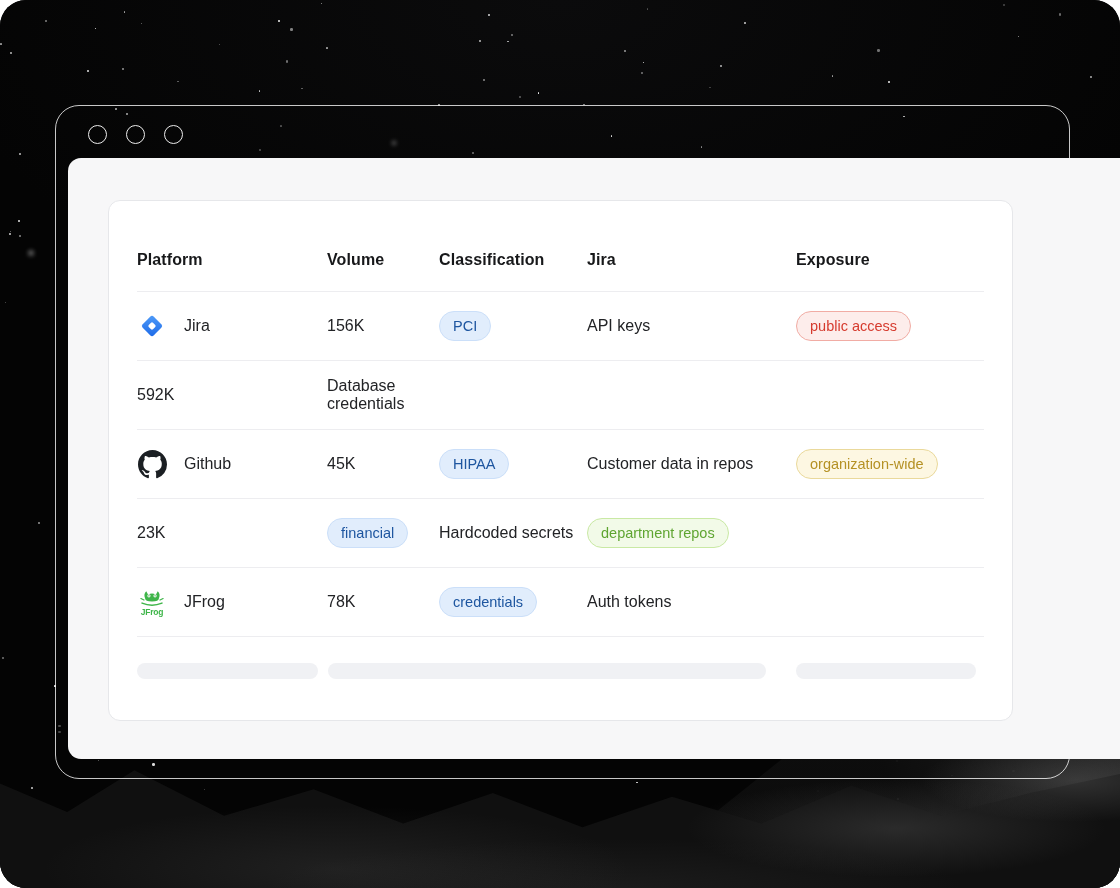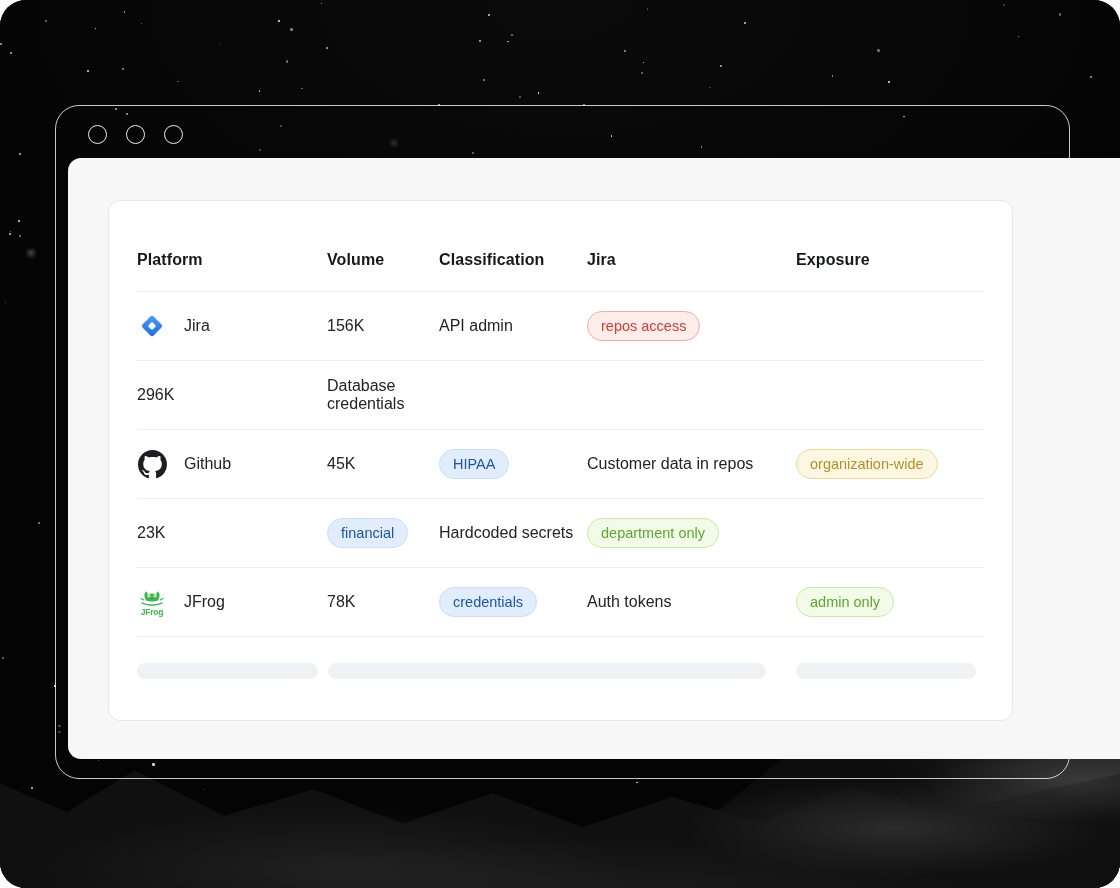--- a/index.html
+++ b/index.html
@@ -350,28 +350,31 @@
                       <stop offset="1" stop-color="#1d6ae8"></stop>
                     </linearGradient>
                   </defs>
                 <rect x="7" y="7" width="18" height="18" rx="3" transform="rotate(45 16 16)" fill="url(#jg)"></rect>
                 <rect x="12.6" y="12.6" width="6.8" height="6.8" rx="1.6" transform="rotate(45 16 16)" fill="#fff"></rect>
               </svg>
             </span>
             <span>Jira</span>
           </div>
           <div class="cell">156K</div>
-          <div class="cell">API admin</div>
-          <div>
-            <span class="pill pill-red">repos access</span>
+          <div>
+            <span class="pill pill-blue">PCI</span>
+          </div>
+          <div class="cell">API keys</div>
+          <div>
+            <span class="pill pill-red">public access</span>
           </div>
         </div>
 
         <div class="trow">
-          <div class="cell">296K</div>
+          <div class="cell">592K</div>
           <div class="cell">Database credentials</div>
         </div>
 
         <div class="trow">
           <div class="cell platform-cell">
             <span class="picon">
               <svg width="29" height="29" viewBox="0 0 16 16">
                 <path fill="#1b1f23" d="M8 0C3.58 0 0 3.58 0 8c0 3.54 2.29 6.53 5.47 7.59.4.07.55-.17.55-.38 0-.19-.01-.82-.01-1.49-2.01.37-2.53-.49-2.69-.94-.09-.23-.48-.94-.82-1.13-.28-.15-.68-.52-.01-.53.63-.01 1.08.58 1.23.82.72 1.21 1.87.87 2.33.66.07-.52.28-.87.51-1.07-1.78-.2-3.64-.89-3.64-3.95 0-.87.31-1.59.82-2.15-.08-.2-.36-1.02.08-2.12 0 0 .67-.21 2.2.82.64-.18 1.32-.27 2-.27s1.36.09 2 .27c1.53-1.04 2.2-.82 2.2-.82.44 1.1.16 1.92.08 2.12.51.56.82 1.27.82 2.15 0 3.07-1.87 3.75-3.65 3.95.29.25.54.73.54 1.48 0 1.07-.01 1.93-.01 2.2 0 .21.15.46.55.38A8.012 8.012 0 0 0 16 8c0-4.42-3.58-8-8-8z"></path>
               </svg>
             </span>
@@ -387,21 +390,21 @@
           </div>
         </div>
 
         <div class="trow">
           <div class="cell">23K</div>
           <div>
             <span class="pill pill-blue">financial</span>
           </div>
           <div class="cell">Hardcoded secrets</div>
           <div>
-            <span class="pill pill-green">department only</span>
+            <span class="pill pill-green">department repos</span>
           </div>
         </div>
 
         <div class="trow">
           <div class="cell platform-cell">
             <span class="picon">
               <svg width="26" height="20" viewBox="0 0 34 24">
                 <path d="M8 14 Q5.5 8 9.5 4.5 L12 9 Q17 6 22 9 L24.5 4.5 Q28.5 8 26 14 Q26 18 17 18 Q8 18 8 14Z" fill="#3eb549"></path>
                 <circle cx="13" cy="10.5" r="2.1" fill="#fff"></circle>
                   <circle cx="21" cy="10.5" r="2.1" fill="#fff"></circle>
@@ -412,23 +415,20 @@
               </svg>
               <span class="jfrog-word">JFrog</span>
             </span>
             <span>JFrog</span>
           </div>
           <div class="cell">78K</div>
           <div>
             <span class="pill pill-blue">credentials</span>
           </div>
           <div class="cell">Auth tokens</div>
-          <div>
-            <span class="pill pill-green">admin only</span>
-          </div>
         </div>
 
         <div class="skeleton-row">
           <div class="skeleton sk1"></div>
           <div class="skeleton sk2"></div>
           <div class="skeleton sk3"></div>
         </div>
 
       </div>
     </div>

